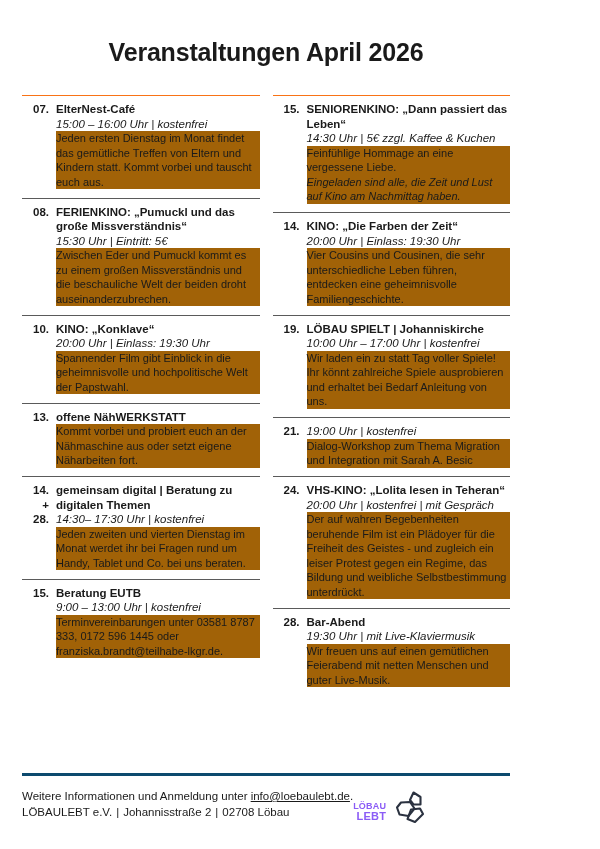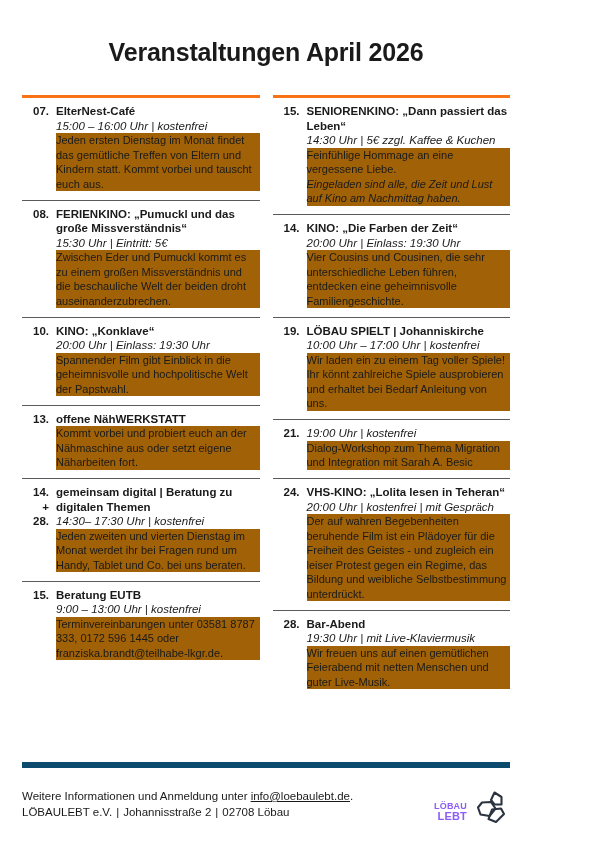--- a/index.html
+++ b/index.html
@@ -19,21 +19,21 @@
     letter-spacing: -0.2px;
     padding-top: 38px;
     padding-bottom: 28px;
   }
 
   .columns { display: flex; gap: 13px; align-items: flex-start; }
   .col { width: 271px; }
 
   .entry { padding: 0 0 8px 0; }
   .entry + .entry { border-top: 1px solid #5a5a5a; padding-top: 6px; }
-  .col > .entry:first-child { border-top: 3px solid #f97316; padding-top: 6px; }
+  .col > .entry:first-child { border-top: 1px solid #f97316; padding-top: 6px; }
 
   .erow { display: flex; align-items: flex-start; }
   .daycell {
     width: 34px; flex: 0 0 34px;
     font-size: 11.5px; font-weight: bold;
     text-align: right; padding-right: 7px;
     line-height: 14.5px; padding-top: 0px;
   }
   .daycell .d { display: block; }
   .daycell .plus { display: block; }
@@ -52,23 +52,23 @@
     line-height: 14.5px;
     background: #a16207;
     display: inline-block;
     width: 100%;
   }
   .edesc .note { font-style: italic; display: block; }
 
   .footer {
     position: absolute;
     left: 22px; right: 22px; bottom: 16px;
-    border-top: 6px solid #0c4a6e;
-    padding-top: 21px;
-    display: flex; align-items: flex-start; justify-content: space-between;
+    border-top: 3px solid #0c4a6e;
+    padding-top: 13px;
+    display: flex; align-items: flex-start; 
   }
   .foot-text { font-size: 11.5px; line-height: 15.5px; }
   .foot-text u { text-decoration: underline; }
   .sep { padding: 0 4px; }
 
   .logo { display: flex; align-items: center; gap: 3px; padding-right: 2px; }
   .logo-words {
     text-align: right; line-height: 10px;
     font-weight: bold; color: #8b5cf6;
   }
@@ -150,21 +150,21 @@
               <span class="d">14.</span>
             </div>
             <div class="body"><div class="ename">KINO: „Die Farben der Zeit“</div><div class="etime">20:00 Uhr | Einlass: 19:30 Uhr</div><div class="edesc"><span>Vier Cousins und Cousinen, die sehr unterschiedliche Leben führen, entdecken eine geheimnisvolle Familiengeschichte.</span></div></div>
           </div>
         </div>
         <div class="entry">
           <div class="erow">
             <div class="daycell">
               <span class="d">19.</span>
             </div>
-            <div class="body"><div class="ename">LÖBAU SPIELT | Johanniskirche</div><div class="etime">10:00 Uhr – 17:00 Uhr | kostenfrei</div><div class="edesc"><span>Wir laden ein zu einem Tag voller Spiele! Ihr könnt zahlreiche Spiele ausprobieren und erhaltet bei Bedarf Anleitung von uns.</span></div></div>
+            <div class="body"><div class="ename">LÖBAU SPIELT | Johanniskirche</div><div class="etime">10:00 Uhr – 17:00 Uhr | kostenfrei</div><div class="edesc"><span>Wir laden ein zu statt Tag voller Spiele! Ihr könnt zahlreiche Spiele ausprobieren und erhaltet bei Bedarf Anleitung von uns.</span></div></div>
           </div>
         </div>
         <div class="entry">
           <div class="erow">
             <div class="daycell">
               <span class="d">21.</span>
             </div>
             <div class="body"><div class="etime">19:00 Uhr | kostenfrei</div><div class="edesc"><span>Dialog-Workshop zum Thema Migration und Integration mit Sarah A. Besic</span></div></div>
           </div>
         </div>

